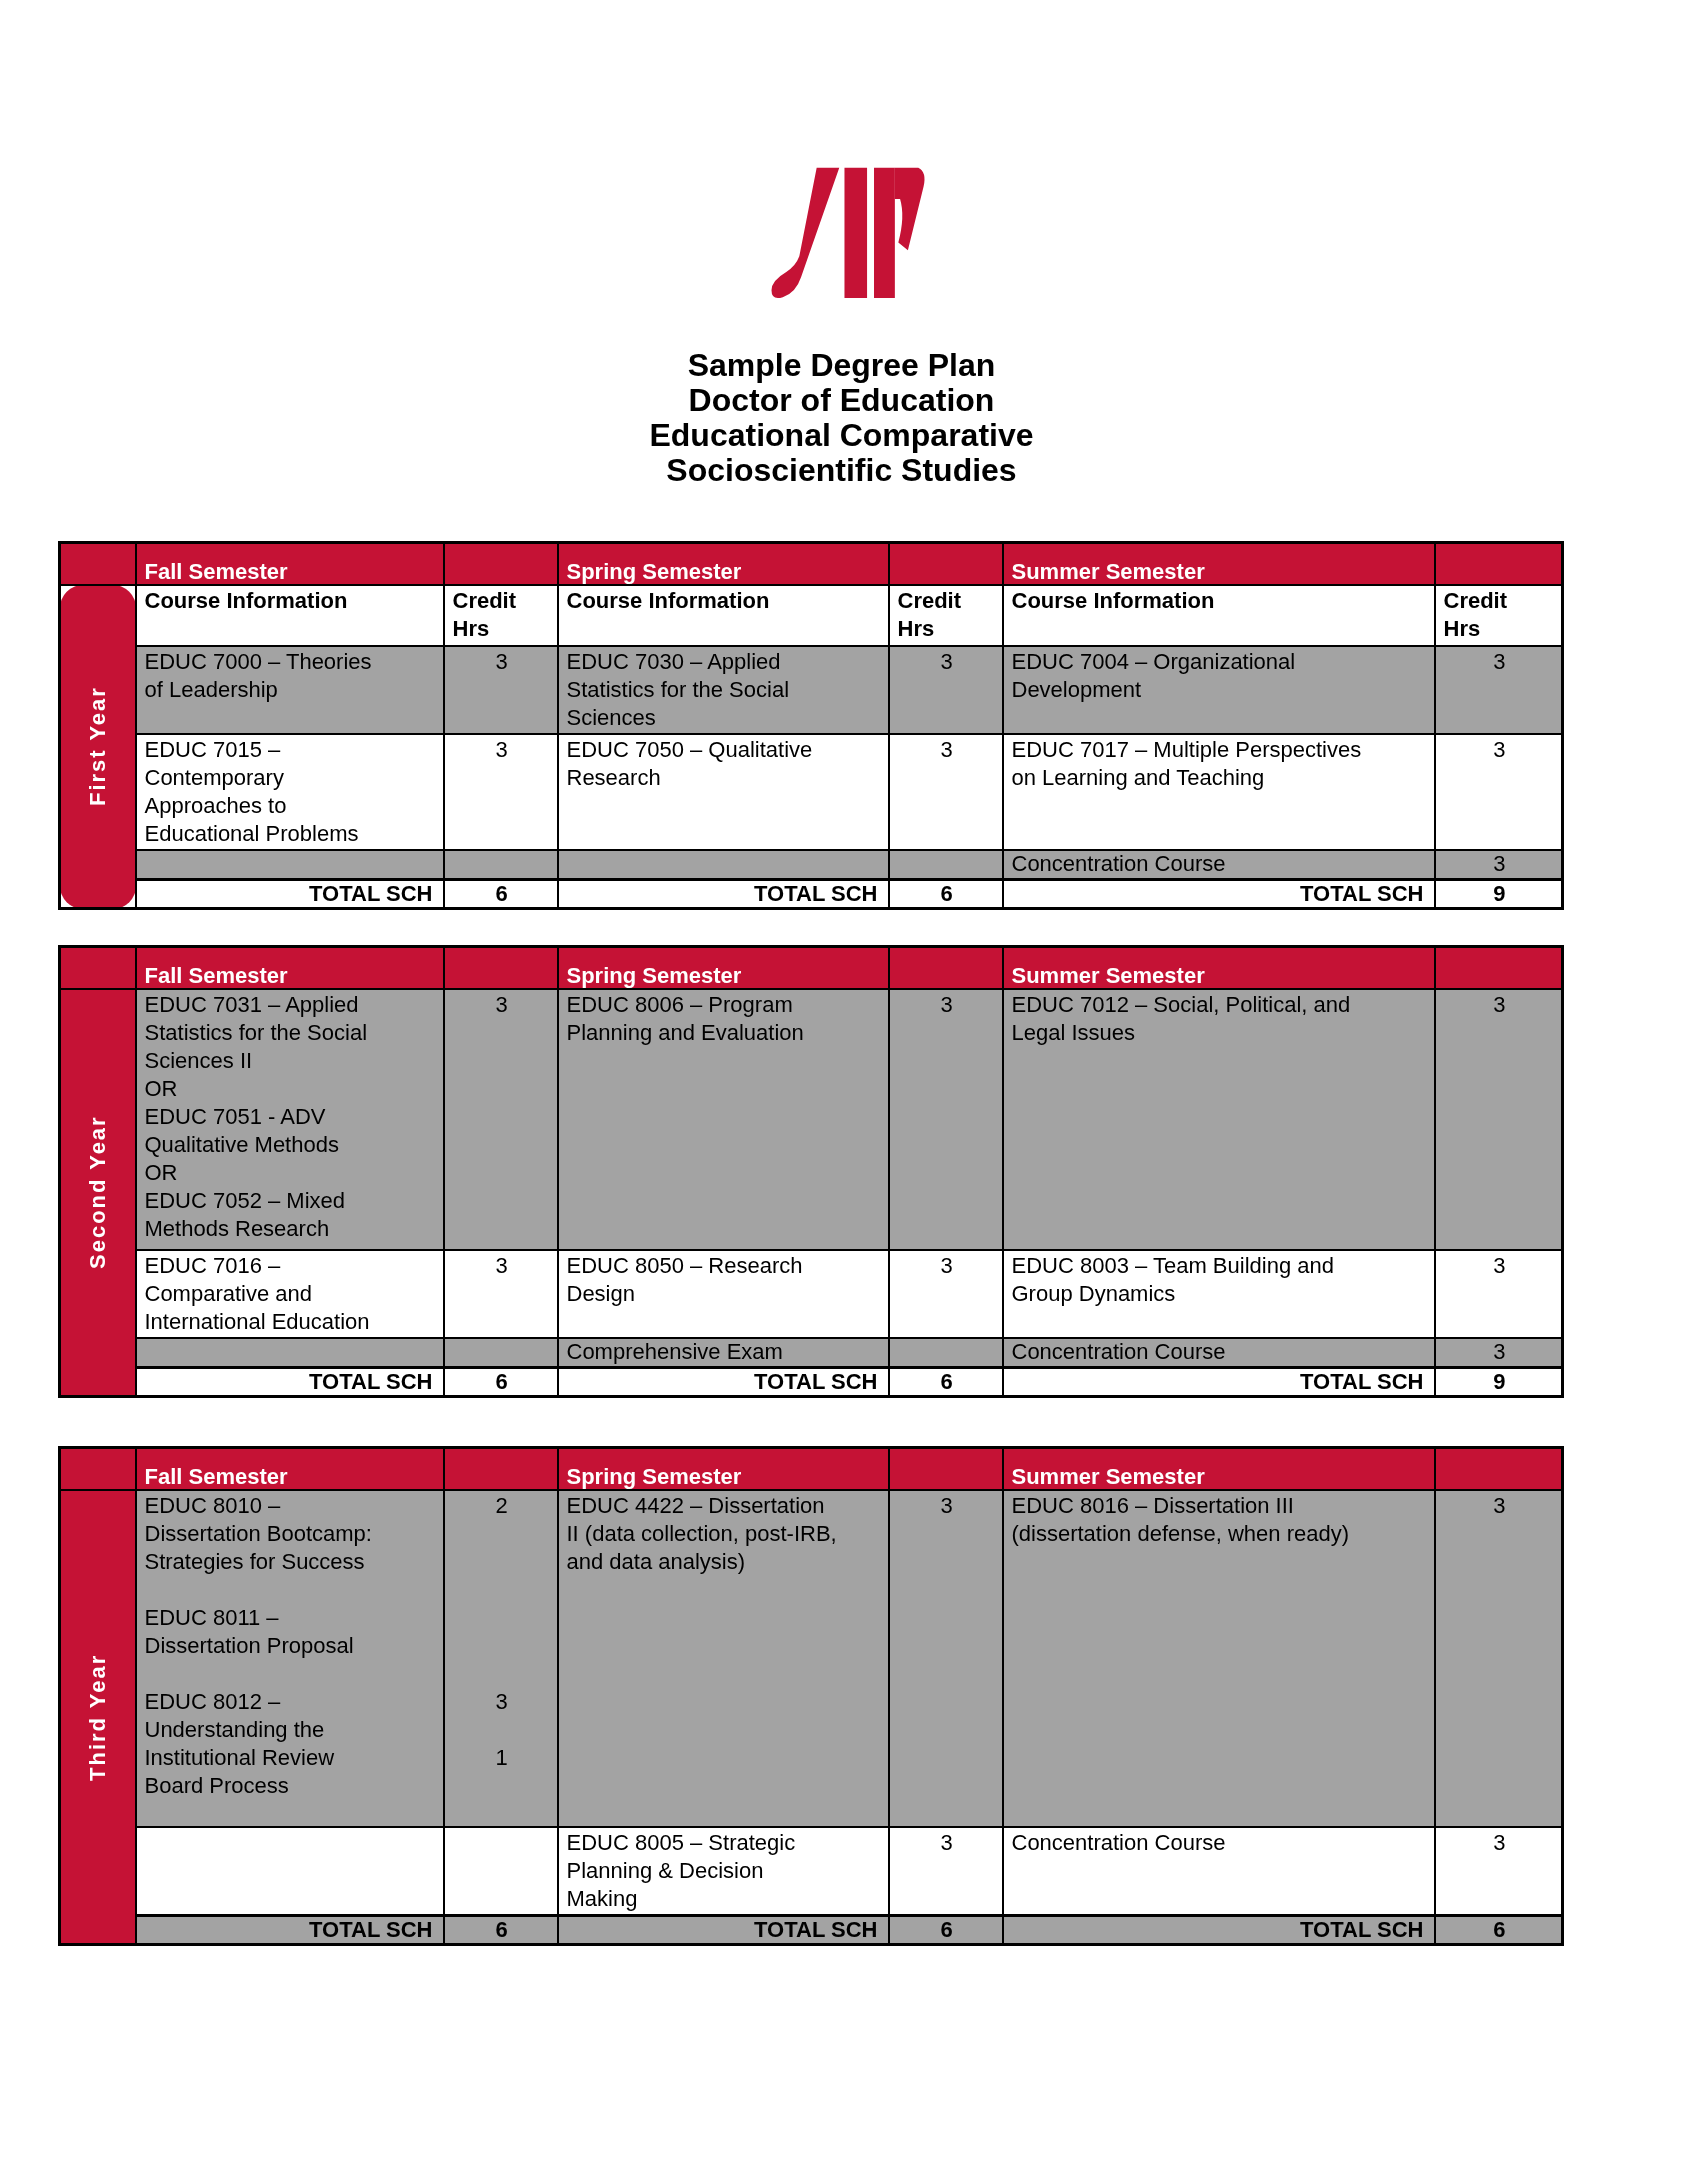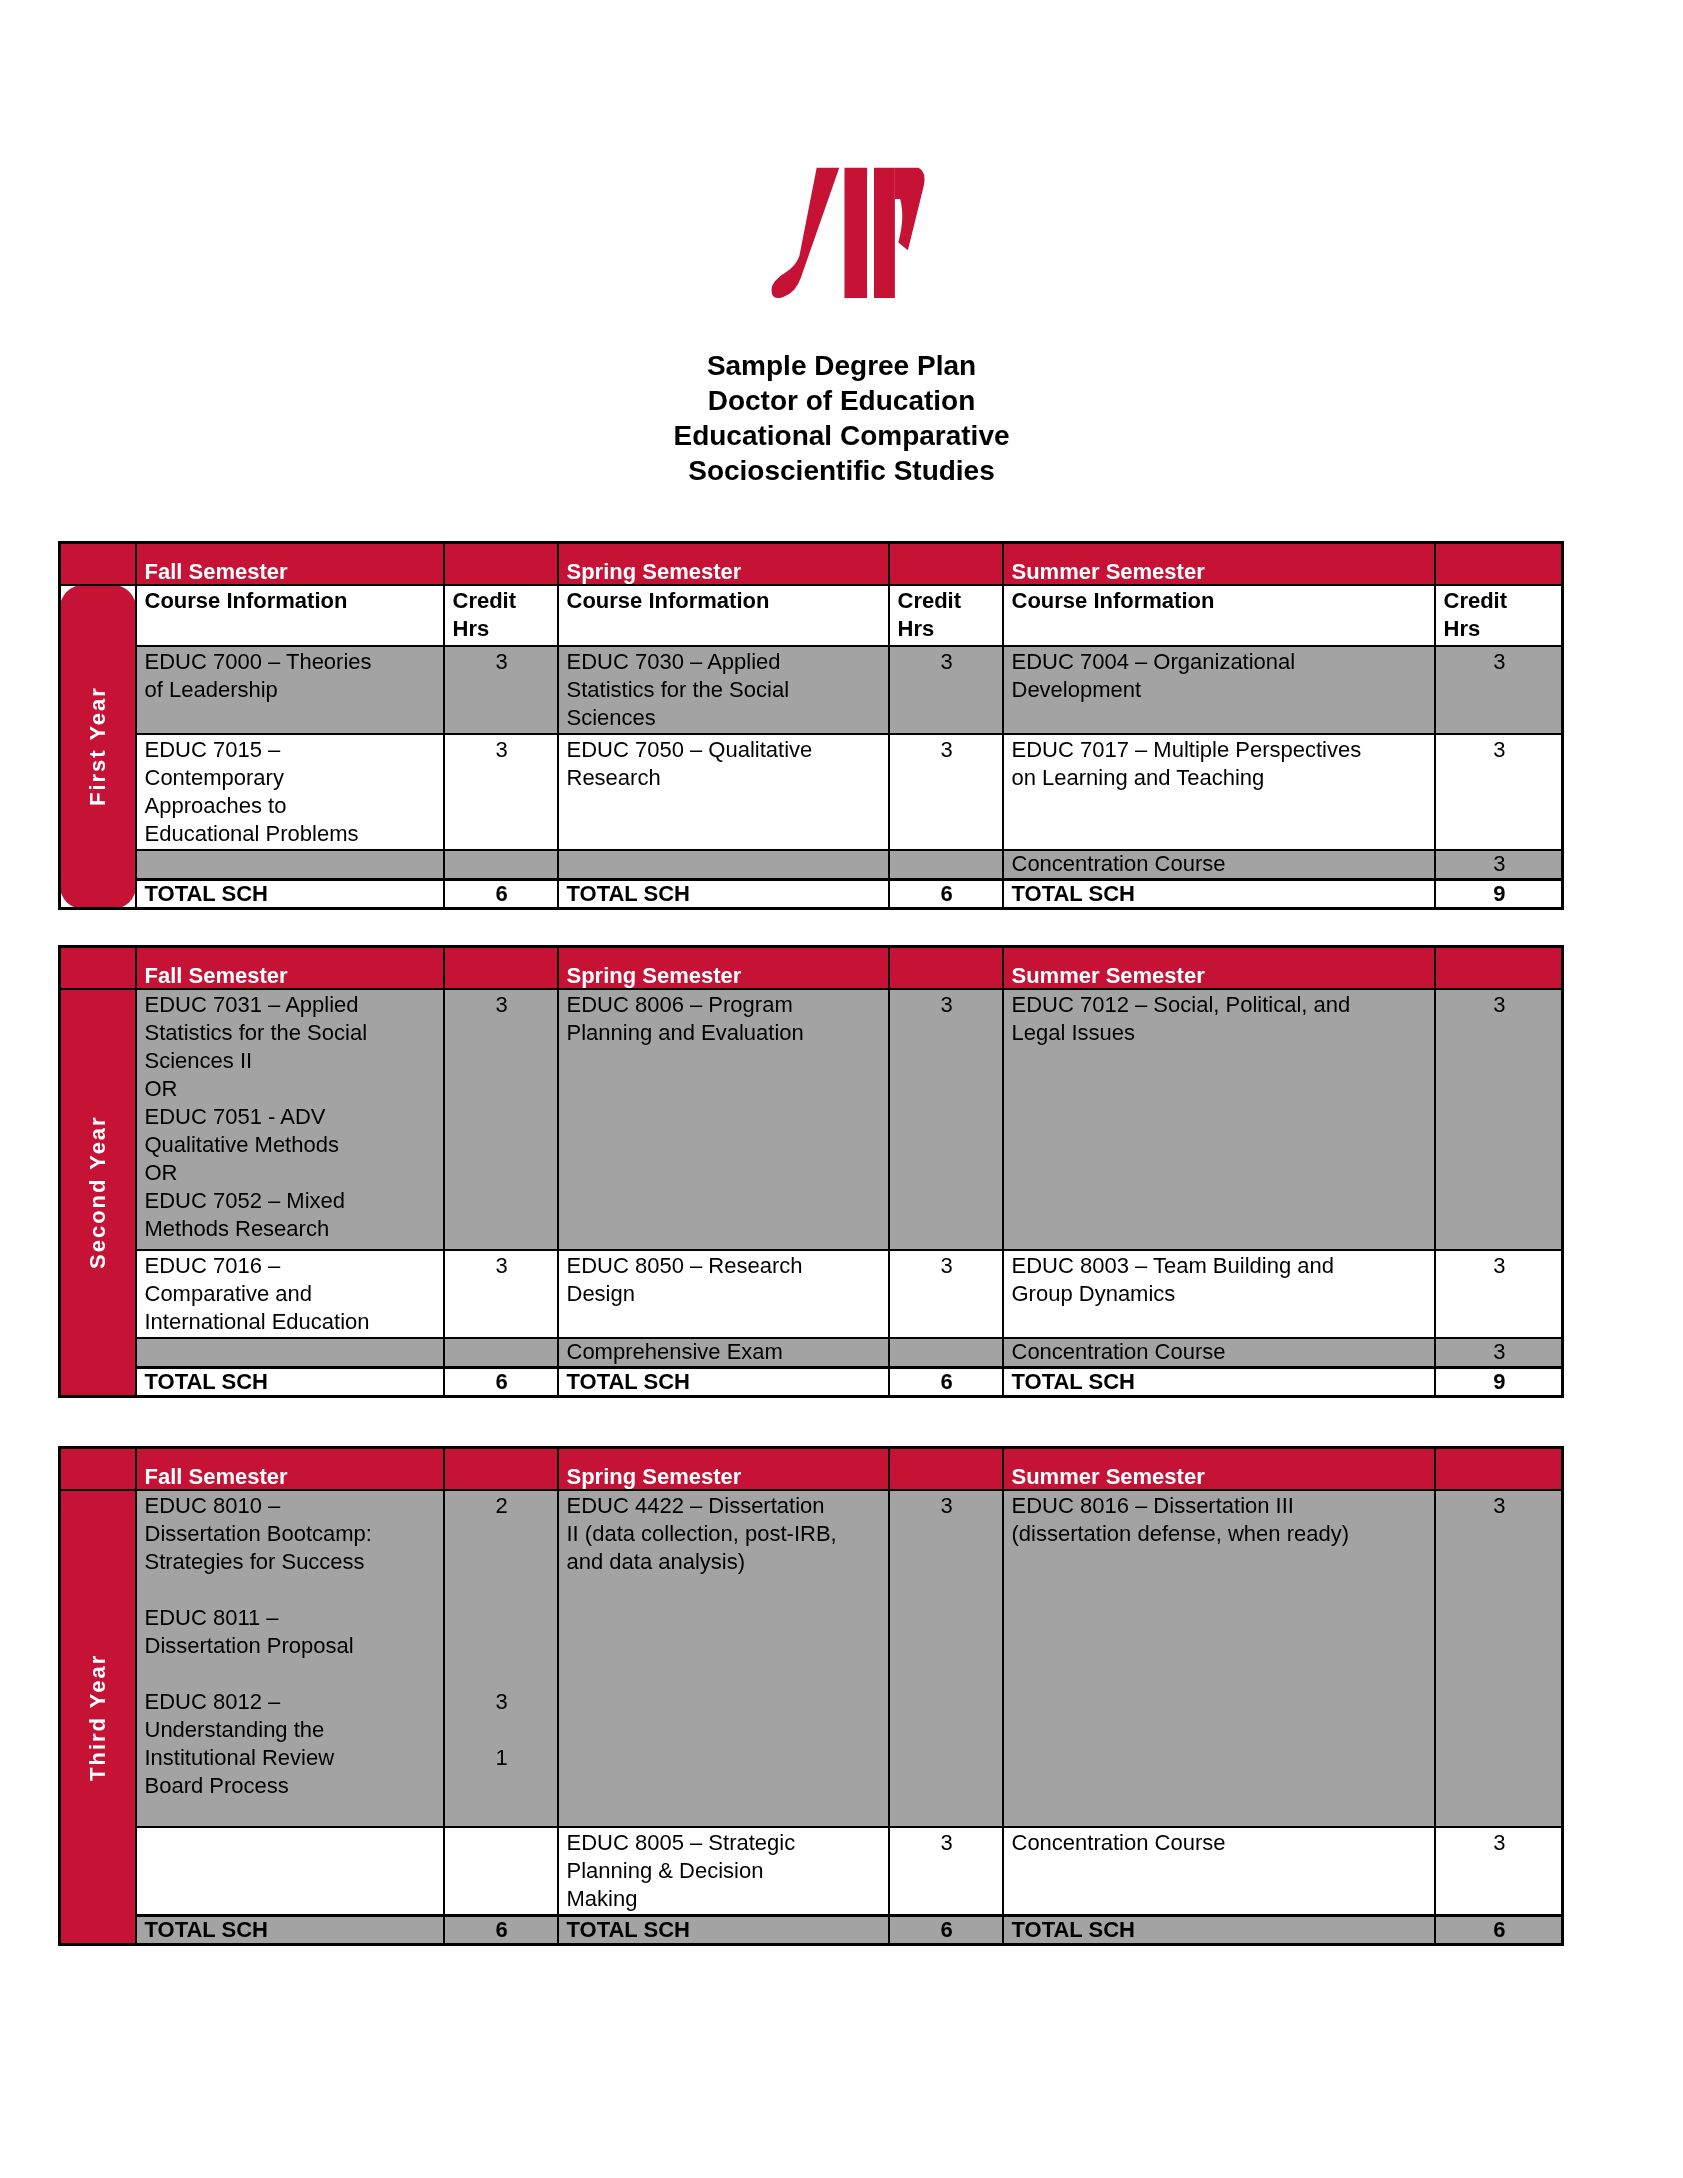--- a/index.html
+++ b/index.html
@@ -1,38 +1,38 @@
 <!DOCTYPE html>
 <html><head>
 <meta charset="utf-8">
 <style>
   html,body{margin:0;padding:0;background:#fff;}
   .page{position:relative;width:1683px;height:2178px;background:#ffffff;
         font-family:"Liberation Sans",sans-serif;color:#000;overflow:hidden;}
   .logo{position:absolute;left:754px;top:166px;}
   .title-block{position:absolute;left:0;top:348px;width:100%;text-align:center;
-               font-weight:bold;font-size:28px;line-height:35px;}
+               font-weight:bold;font-size:32px;line-height:35px;}
   table.sched{position:absolute;left:58px;width:1503px;border-collapse:collapse;
               table-layout:fixed;border:3px solid #000;}
   table.sched td{border:2px solid #000;vertical-align:top;font-size:22px;line-height:28px;
                  padding:1px 6px 1px 8px;overflow:hidden;word-wrap:break-word;}
   .t1{top:541px}.t2{top:945px}.t3{top:1446px}
   .red{background:#C51235;}
   .gray{background:#a3a3a3;}
   tr.sem td{color:#fff;font-weight:bold;height:24px;line-height:23px;padding-top:16px;padding-bottom:0;}
   tr.subhdr td{font-weight:bold;height:57px;white-space:pre-line;border-radius:23px;}
   .course{white-space:pre-line;}
   .credit{text-align:center;white-space:pre-line;padding-left:2px;padding-right:2px;}
   .year-cell{position:relative;padding:0;}
   .year-label{position:absolute;left:0;top:0;right:0;bottom:0;display:flex;align-items:center;
               justify-content:center;writing-mode:vertical-rl;transform:rotate(180deg);
               color:#fff;font-weight:bold;font-size:22px;letter-spacing:2px;}
   tr.thin td{height:25px;line-height:23px;}
   tr.total td{border-top:3px solid #000;font-weight:bold;height:24px;line-height:23px;}
-  tr.total .total-label{text-align:left;padding-right:10px;}
+  tr.total .total-label{text-align:right;padding-right:10px;}
   tr.total .credit{text-align:center;}
 </style>
 </head>
 <body>
 
 <div class="page">
 
   <svg class="logo" width="174" height="139" viewBox="0 0 200 160" xmlns="http://www.w3.org/2000/svg">
     <g fill="#C51235">
       <path d="M72 2 L98 2 L54 128 Q48 146 33 151 Q20 155 20 143 Q20 132 37 122 Q48 115 52 104 Z"></path>

